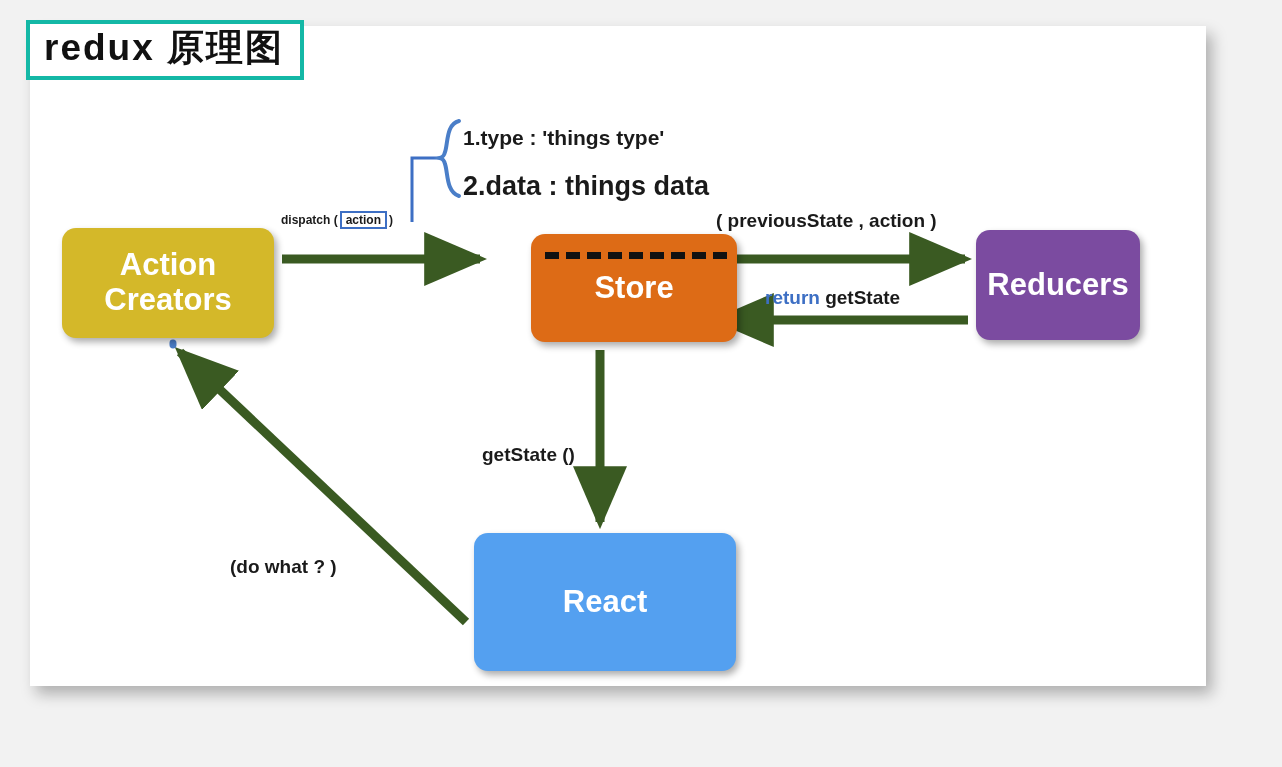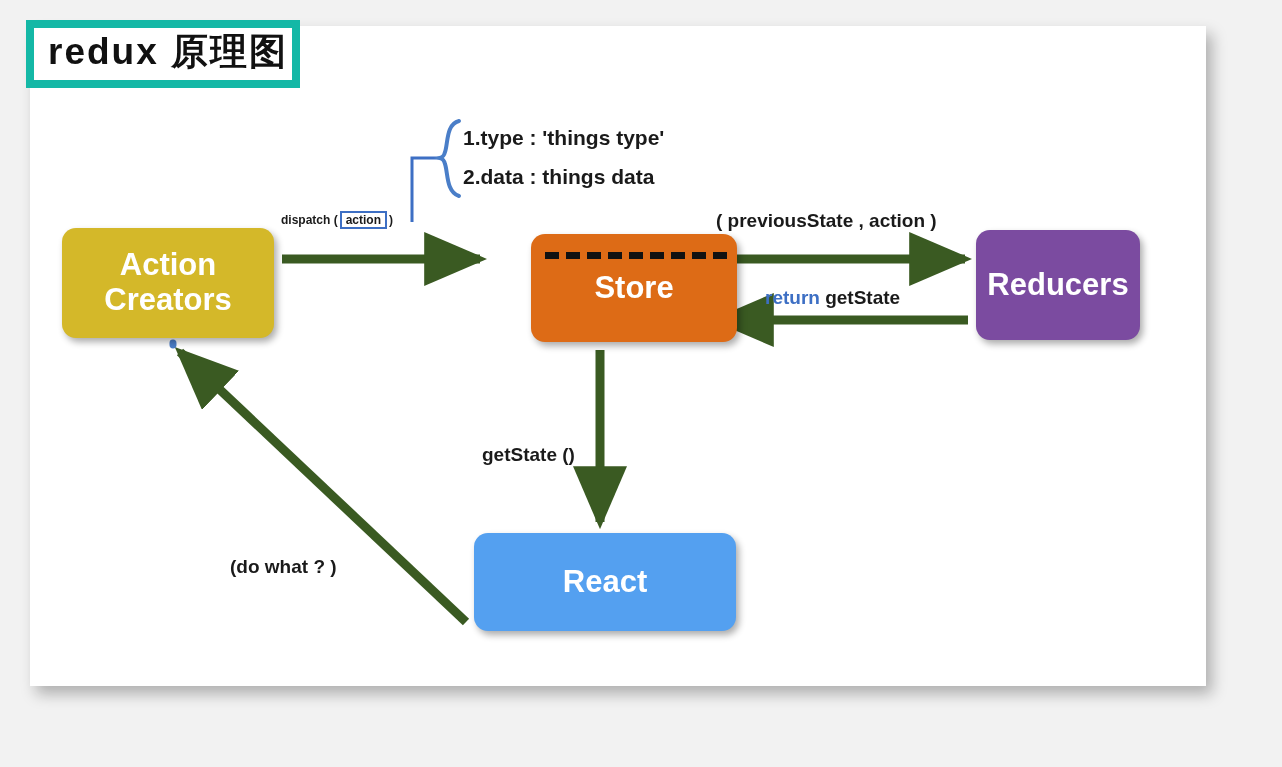--- a/index.html
+++ b/index.html
@@ -15,22 +15,22 @@
     position:absolute;
     left:30px;top:26px;
     width:1176px;height:660px;
     background:#ffffff;
     box-shadow:6px 8px 14px rgba(0,0,0,.28);
   }
 
   
   .title-box{
     position:absolute;left:26px;top:20px;
-    border:8px solid #14b8a6;
-    padding:4px 4px 8px 14px;
+    border:4px solid #14b8a6;
+    padding:4px 16px 8px 14px;
     background:#fff;
   }
   .title-text{
     font-family:"Liberation Sans", sans-serif;
     font-weight:bold;
     font-size:37px;
     letter-spacing:2px;
     color:#111;
     white-space:nowrap;
     line-height:1.08;
@@ -62,21 +62,21 @@
     background:#dd6b16;
     font-size:31px;
     margin-left:35px;
   }
   #node-reducers{
     left:976px;top:230px;width:164px;height:110px;
     background:#7b4ba0;
     font-size:31px;
   }
   #node-react{
-    left:474px;top:533px;width:262px;height:98px;
+    left:474px;top:533px;width:262px;height:138px;
     background:#54a0f0;
     font-size:31px;
   }
   .node-text-sm{font-size:27px;}
 
   
   .store-dash{
     position:absolute;left:14px;top:18px;right:10px;height:0;
     border-top:7px dashed #111;
   }
@@ -97,21 +97,21 @@
     border:2px solid #3d6fc4;
     padding:0 4px;
     margin:0 2px;
   }
   #lbl-prev{left:716px;top:210px;font-size:19px;}
   #lbl-return{left:765px;top:287px;font-size:19px;}
   #lbl-getstate{left:482px;top:444px;font-size:19px;}
   #lbl-dowhat{left:230px;top:556px;font-size:19px;}
 
   #brace-line1{left:463px;top:126px;font-size:21px;}
-  #brace-line2{left:463px;top:165px;font-size:21px;}
+  #brace-line2{left:463px;top:171px;font-size:27px;}
 </style>
 </head>
 <body>
 
 <div id="root">
 
   <div class="card"></div>
 
   <svg id="canvas" viewBox="0 0 1282 767" xmlns="http://www.w3.org/2000/svg">
     <defs>

